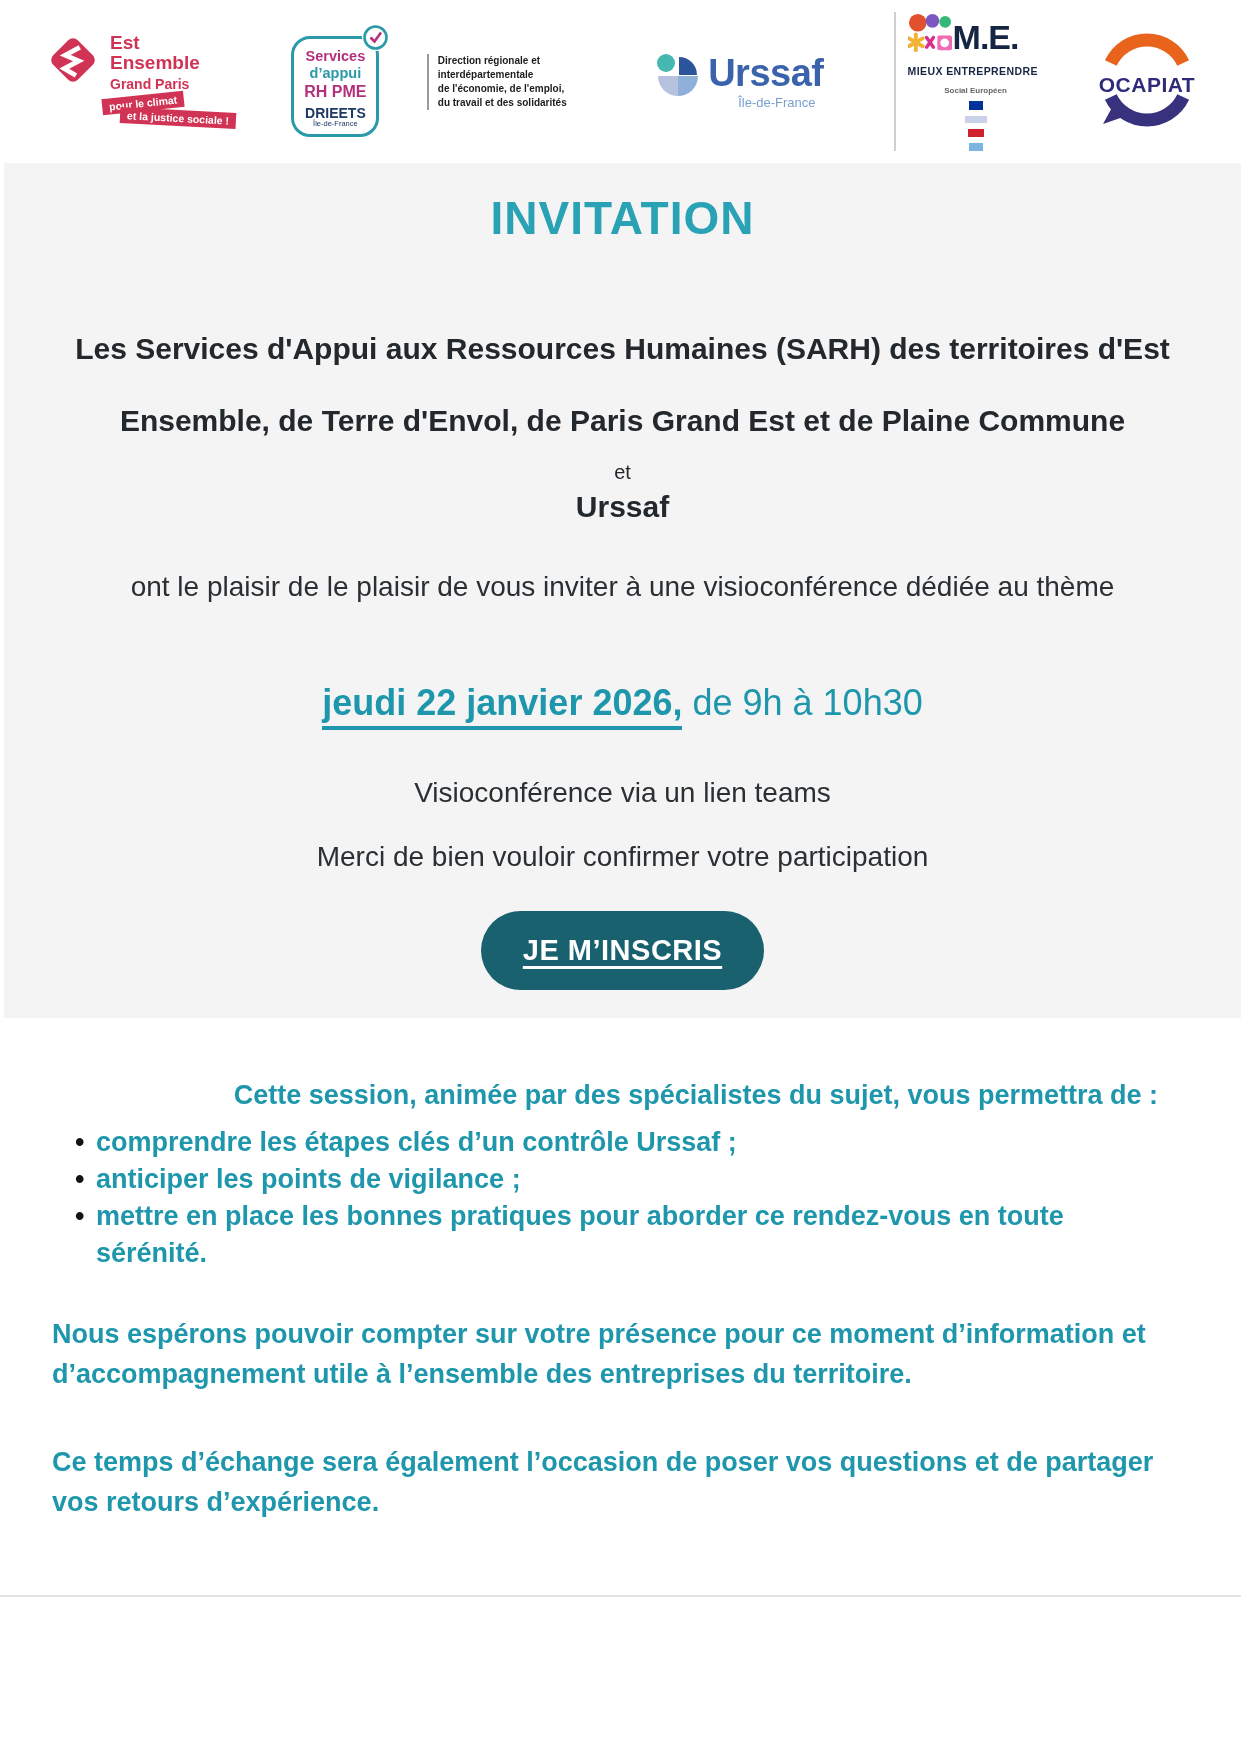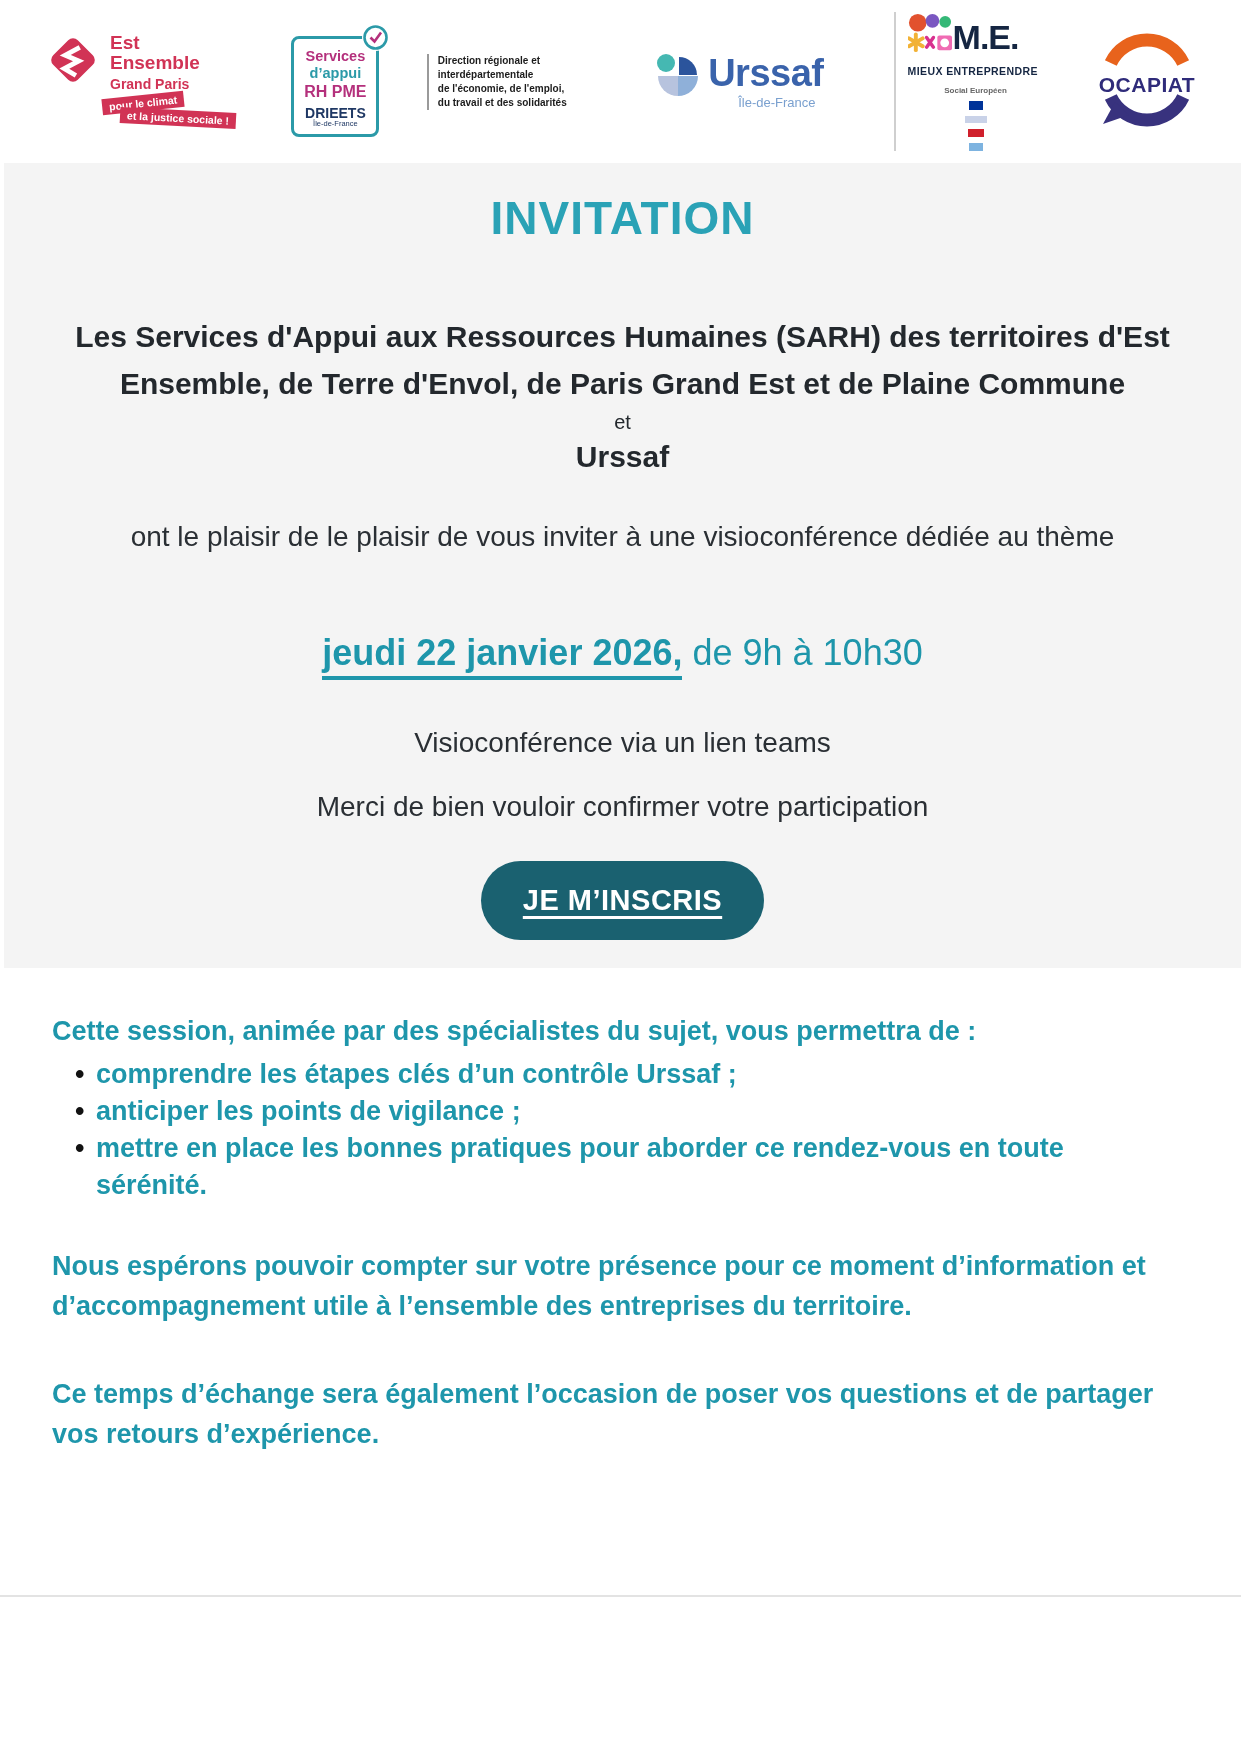--- a/index.html
+++ b/index.html
@@ -25,21 +25,21 @@
   .est-logo{width:200px;}
   .est-top{display:flex;align-items:center;gap:8px;}
   .est-text .l1{color:var(--est_red);font-weight:800;font-size:19px;line-height:20px;}
   .est-text .sub{color:var(--est_red);font-weight:700;font-size:14px;margin-top:3px;}
   .est-ribbons{position:relative;height:38px;margin-left:62px;margin-top:1px;}
   .ribbon{position:absolute;background:var(--est_red);color:#fff;font-size:10.5px;
     font-weight:700;padding:2px 7px;white-space:nowrap;}
   .ribbon.r1{transform:rotate(-6deg);top:1px;left:-4px;}
   .ribbon.r2{transform:rotate(3deg);top:16px;left:14px;}
 
-  .badge{width:88px;border:3px solid var(--badge_teal);border-radius:8px;position:relative;
+  .badge{width:88px;border:3px solid var(--badge_teal);border-radius:19px;position:relative;
     padding:9px 3px 6px;text-align:center;background:#fff;margin-top:10px;}
   .badge-check{position:absolute;top:-15px;right:-13px;background:#fff;border-radius:50%;line-height:0;}
   .badge .b1{color:var(--badge_magenta);font-weight:700;font-size:14.5px;line-height:17px;}
   .badge .b2{color:var(--badge_teal);font-weight:700;font-size:14.5px;line-height:17px;}
   .badge .b3{color:var(--badge_magenta);font-weight:800;font-size:16px;line-height:19px;margin-bottom:7px;}
   .badge .b4{color:var(--navy);font-weight:700;font-size:14px;line-height:11px;}
   .badge .b5{color:var(--navy);font-size:7.5px;line-height:9px;}
 
   .prefet{width:125px;}
   .prefet-flag{display:flex;gap:4px;margin-bottom:5px;}
@@ -69,40 +69,40 @@
 
   .ocapiat{position:relative;width:112px;text-align:center;}
   .ocapiat-name{position:absolute;top:43px;left:0;width:100%;font-size:21px;font-weight:800;
     color:#2f2b7a;letter-spacing:.5px;}
 
   
   .invitation-box{background:var(--box_bg);margin-left:4px;text-align:center;
     padding:26px 20px 28px;}
   .inv-title{color:var(--title_teal);font-size:46px;font-weight:800;letter-spacing:1px;
     margin:0;line-height:58px;}
-  .inv-heading{color:var(--dark);font-weight:700;font-size:30px;line-height:47px;
+  .inv-heading{color:var(--dark);font-weight:700;font-size:30px;line-height:72px;
     max-width:1100px;margin:66px auto 0;}
   .inv-et{font-size:20px;line-height:30px;color:var(--dark);font-weight:500;}
   .inv-org{font-size:30px;font-weight:700;line-height:40px;color:var(--dark);}
   .inv-invite{margin-top:40px;font-size:28px;line-height:40px;color:var(--text_dark);}
   .inv-theme{margin-top:42px;font-size:37px;font-weight:700;line-height:50px;color:var(--teal);}
   .inv-date{margin-top:72px;font-size:36px;line-height:48px;color:var(--teal);}
   .inv-date .d-bold{font-weight:700;border-bottom:4px solid currentColor;padding-bottom:3px;}
   .inv-date .d-rest{font-weight:400;}
   .inv-note1{margin-top:46px;font-size:28px;line-height:40px;color:var(--text_dark);}
   .inv-note2{margin-top:24px;font-size:28px;line-height:40px;color:var(--text_dark);}
   .btn-wrap{margin-top:34px;}
   .register-btn{display:inline-block;background:var(--button_bg);color:#fff;font-weight:700;
     font-size:29px;padding:23px 42px;border-radius:46px;border:none;cursor:pointer;
     text-decoration:underline;text-underline-offset:6px;text-decoration-thickness:3px;
     letter-spacing:.5px;font-family:inherit;}
 
   
   .details{padding:48px 69px 0 52px;position:relative;}
-  .details .intro{color:var(--teal);font-weight:700;font-size:27px;line-height:30px;margin:0;}
+  .details .intro{color:var(--teal);font-weight:700;font-size:27px;line-height:30px;margin:14px;text-align:right;}
   .details ul{list-style:none;margin:10px 0 0;padding:0;}
   .details li{display:flex;font-size:27px;font-weight:700;color:var(--teal);line-height:37px;}
   .details li .dot{color:#121212;width:21px;margin-left:23px;flex:none;}
   .details li .li-text{flex:1;max-width:1025px;}
   .para{color:var(--teal);font-weight:700;font-size:27px;line-height:40px;margin:0;max-width:1120px;}
   .para1{margin-top:48px;}
   .para2{margin-top:42px;}
   .page-divider{position:absolute;left:0;top:1595px;width:100%;height:2px;
     background:var(--divider);z-index:-1;}
 </style>

